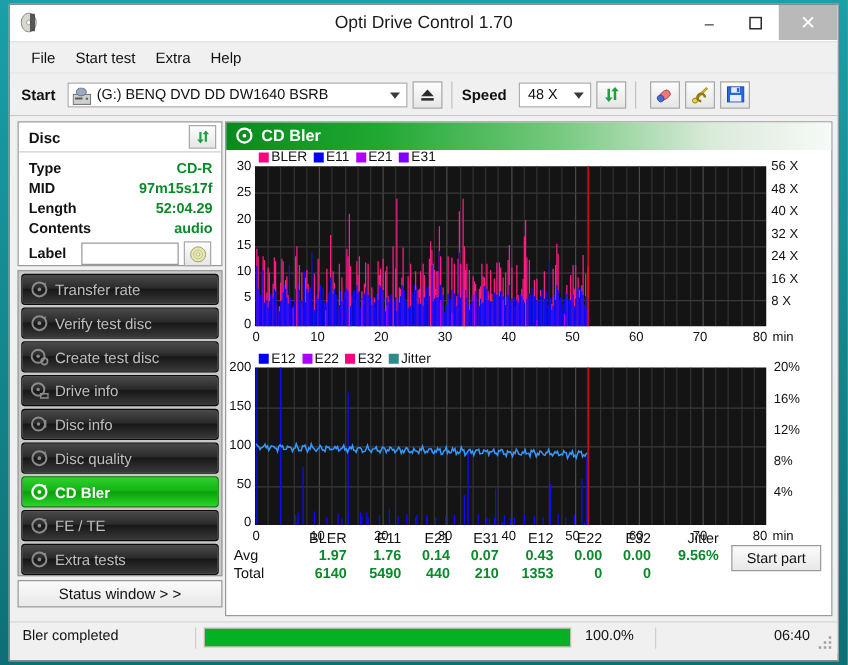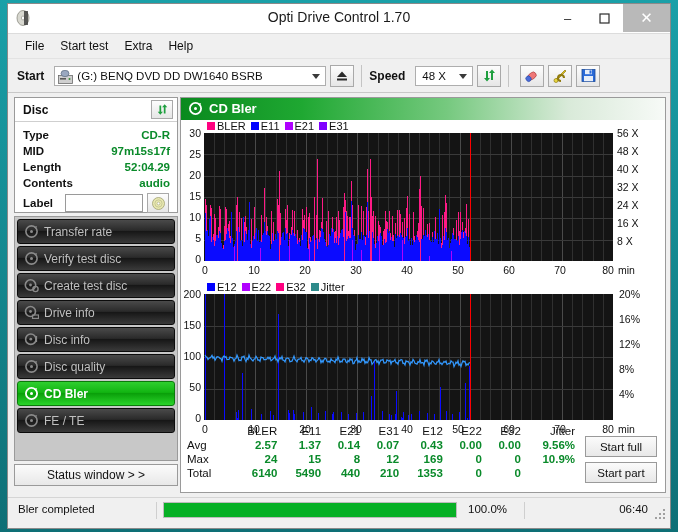--- a/index.html
+++ b/index.html
@@ -526,20 +526,30 @@
           </div>
           <div class="navbtn">
             <span class="nico">
               <svg width="15" height="15" viewBox="0 0 15 15">
                   <circle cx="7.5" cy="7.5" r="5.6" fill="none" stroke="#8a8a8a" stroke-width="1.6"></circle>
                   <circle cx="7.5" cy="7.5" r="1.5" fill="#8a8a8a"></circle>
                   <path d="M10 3 L13 2 L12 5 Z" fill="#8a8a8a"></path>
                 </svg>
             </span>
             <span class="nlabel">FE / TE</span>
+          </div>
+          <div class="navbtn">
+            <span class="nico">
+              <svg width="15" height="15" viewBox="0 0 15 15">
+                  <circle cx="7.5" cy="7.5" r="5.6" fill="none" stroke="#8a8a8a" stroke-width="1.6"></circle>
+                  <circle cx="7.5" cy="7.5" r="1.5" fill="#8a8a8a"></circle>
+                  <path d="M10 3 L13 2 L12 5 Z" fill="#8a8a8a"></path>
+                </svg>
+            </span>
+            <span class="nlabel">Extra tests</span>
           </div>
         </div>
 
         <div class="statusbtn">Status window &gt; &gt;</div>
       </div>
 
       <div class="mainpane">
 
         <div class="pane-head">
           <span class="hico">
@@ -1353,57 +1363,45 @@
                 <th>E31</th>
                 <th>E12</th>
                 <th>E22</th>
                 <th>E32</th>
                 <th>Jitter</th>
               </tr>
             </thead>
             <tbody>
               <tr>
                 <td class="rowlab">Avg</td>
-                <td>2.57</td>
-                <td>1.37</td>
+                <td>1.97</td>
+                <td>1.76</td>
                 <td>0.14</td>
                 <td>0.07</td>
                 <td>0.43</td>
                 <td>0.00</td>
                 <td>0.00</td>
                 <td>9.56%</td>
-              </tr>
-              <tr>
-                <td class="rowlab">Max</td>
-                <td>24</td>
-                <td>15</td>
-                <td>8</td>
-                <td>12</td>
-                <td>169</td>
-                <td>0</td>
-                <td>0</td>
-                <td>10.9%</td>
               </tr>
               <tr>
                 <td class="rowlab">Total</td>
                 <td>6140</td>
                 <td>5490</td>
                 <td>440</td>
                 <td>210</td>
                 <td>1353</td>
                 <td>0</td>
                 <td>0</td>
                 <td></td>
               </tr>
             </tbody>
           </table>
         </div>
 
         <div class="startbtns">
-          <div class="startbtn">Start full</div>
           <div class="startbtn">Start part</div>
         </div>
 
       </div>
     </div>
 
     <div class="statusbar">
       <span class="stext">Bler completed</span>
       <div class="sb-sep" style="left:148px;"></div>
       <div class="progress-outer">

